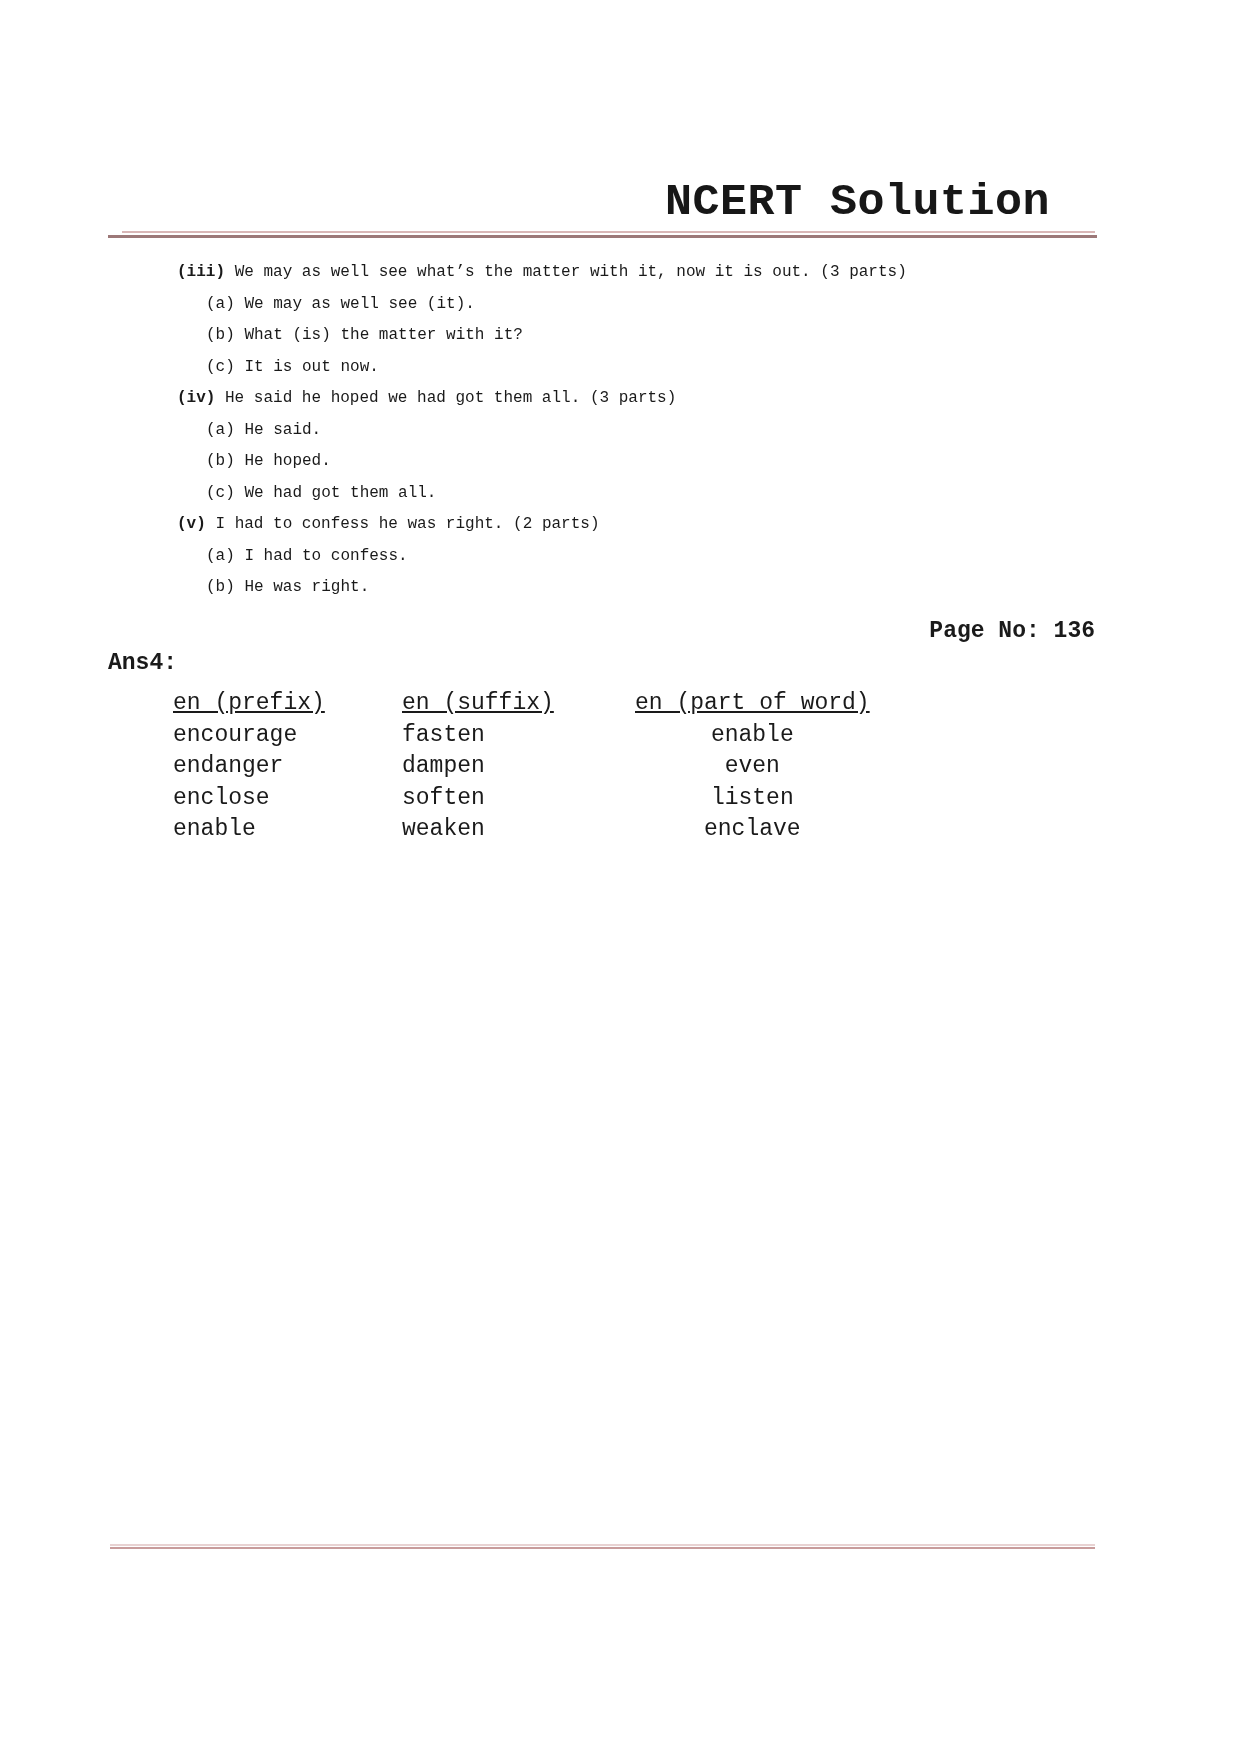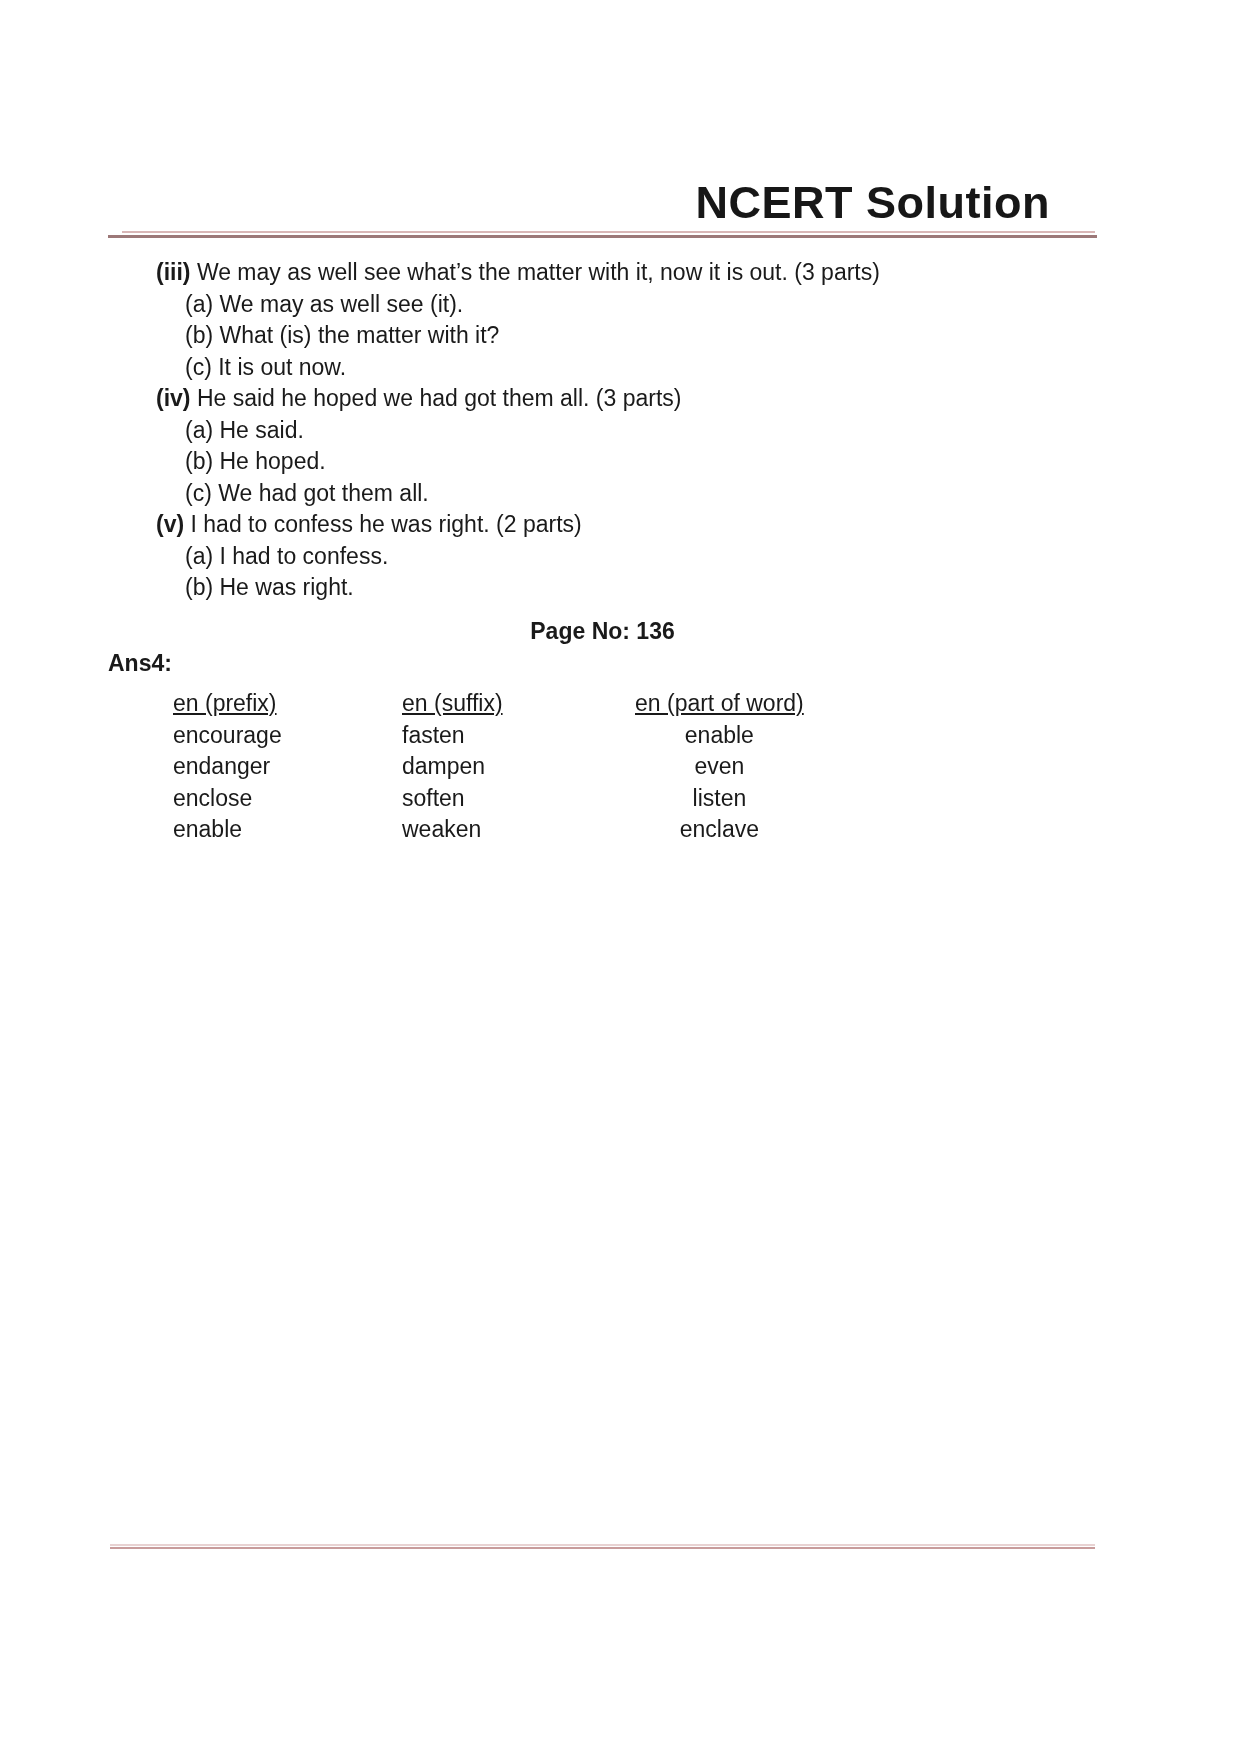--- a/index.html
+++ b/index.html
@@ -1,21 +1,21 @@
 <!DOCTYPE html>
 <html style="--rule-light: #d9b6b6; --rule-dark: #9c7878; --footer-light: #e8d2d2; --footer-dark: #c89c9c;"><head>
 <meta charset="utf-8">
 <style>
   html, body { margin: 0; padding: 0; background: #fff; }
   .page {
     position: relative;
     width: 1240px;
     height: 1755px;
     background: #ffffff;
-    font-family: Liberation Sans, sans-serif;
+    font-family: Liberation Mono, monospace;
     color: #1a1a1a;
     overflow: hidden;
   }
 
   
   .header-title {
     position: absolute;
     top: 180px;
     right: 190px;
     font-size: 45px;
@@ -36,36 +36,36 @@
     background: var(--rule-light, #d9b6b6);
   }
   .header-rule .rule-dark {
     height: 3px;
     background: var(--rule-dark, #9c7878);
   }
 
   
   .questions {
     position: absolute;
-    left: 156px;
+    left: 177px;
     top: 257px;
     width: 940px;
-    font-size: 23px;
+    font-size: 16px;
     line-height: 31.5px;
   }
   .q-marker { font-weight: bold; }
   .q-sub { padding-left: 29px; }
 
   
   .page-label {
     position: absolute;
     left: 110px;
     width: 985px;
     top: 616px;
-    text-align: center;
+    text-align: right;
     font-size: 23px;
     font-weight: bold;
     line-height: 31.5px;
   }
 
   
   .answer-label {
     position: absolute;
     left: 108px;
     top: 648px;

